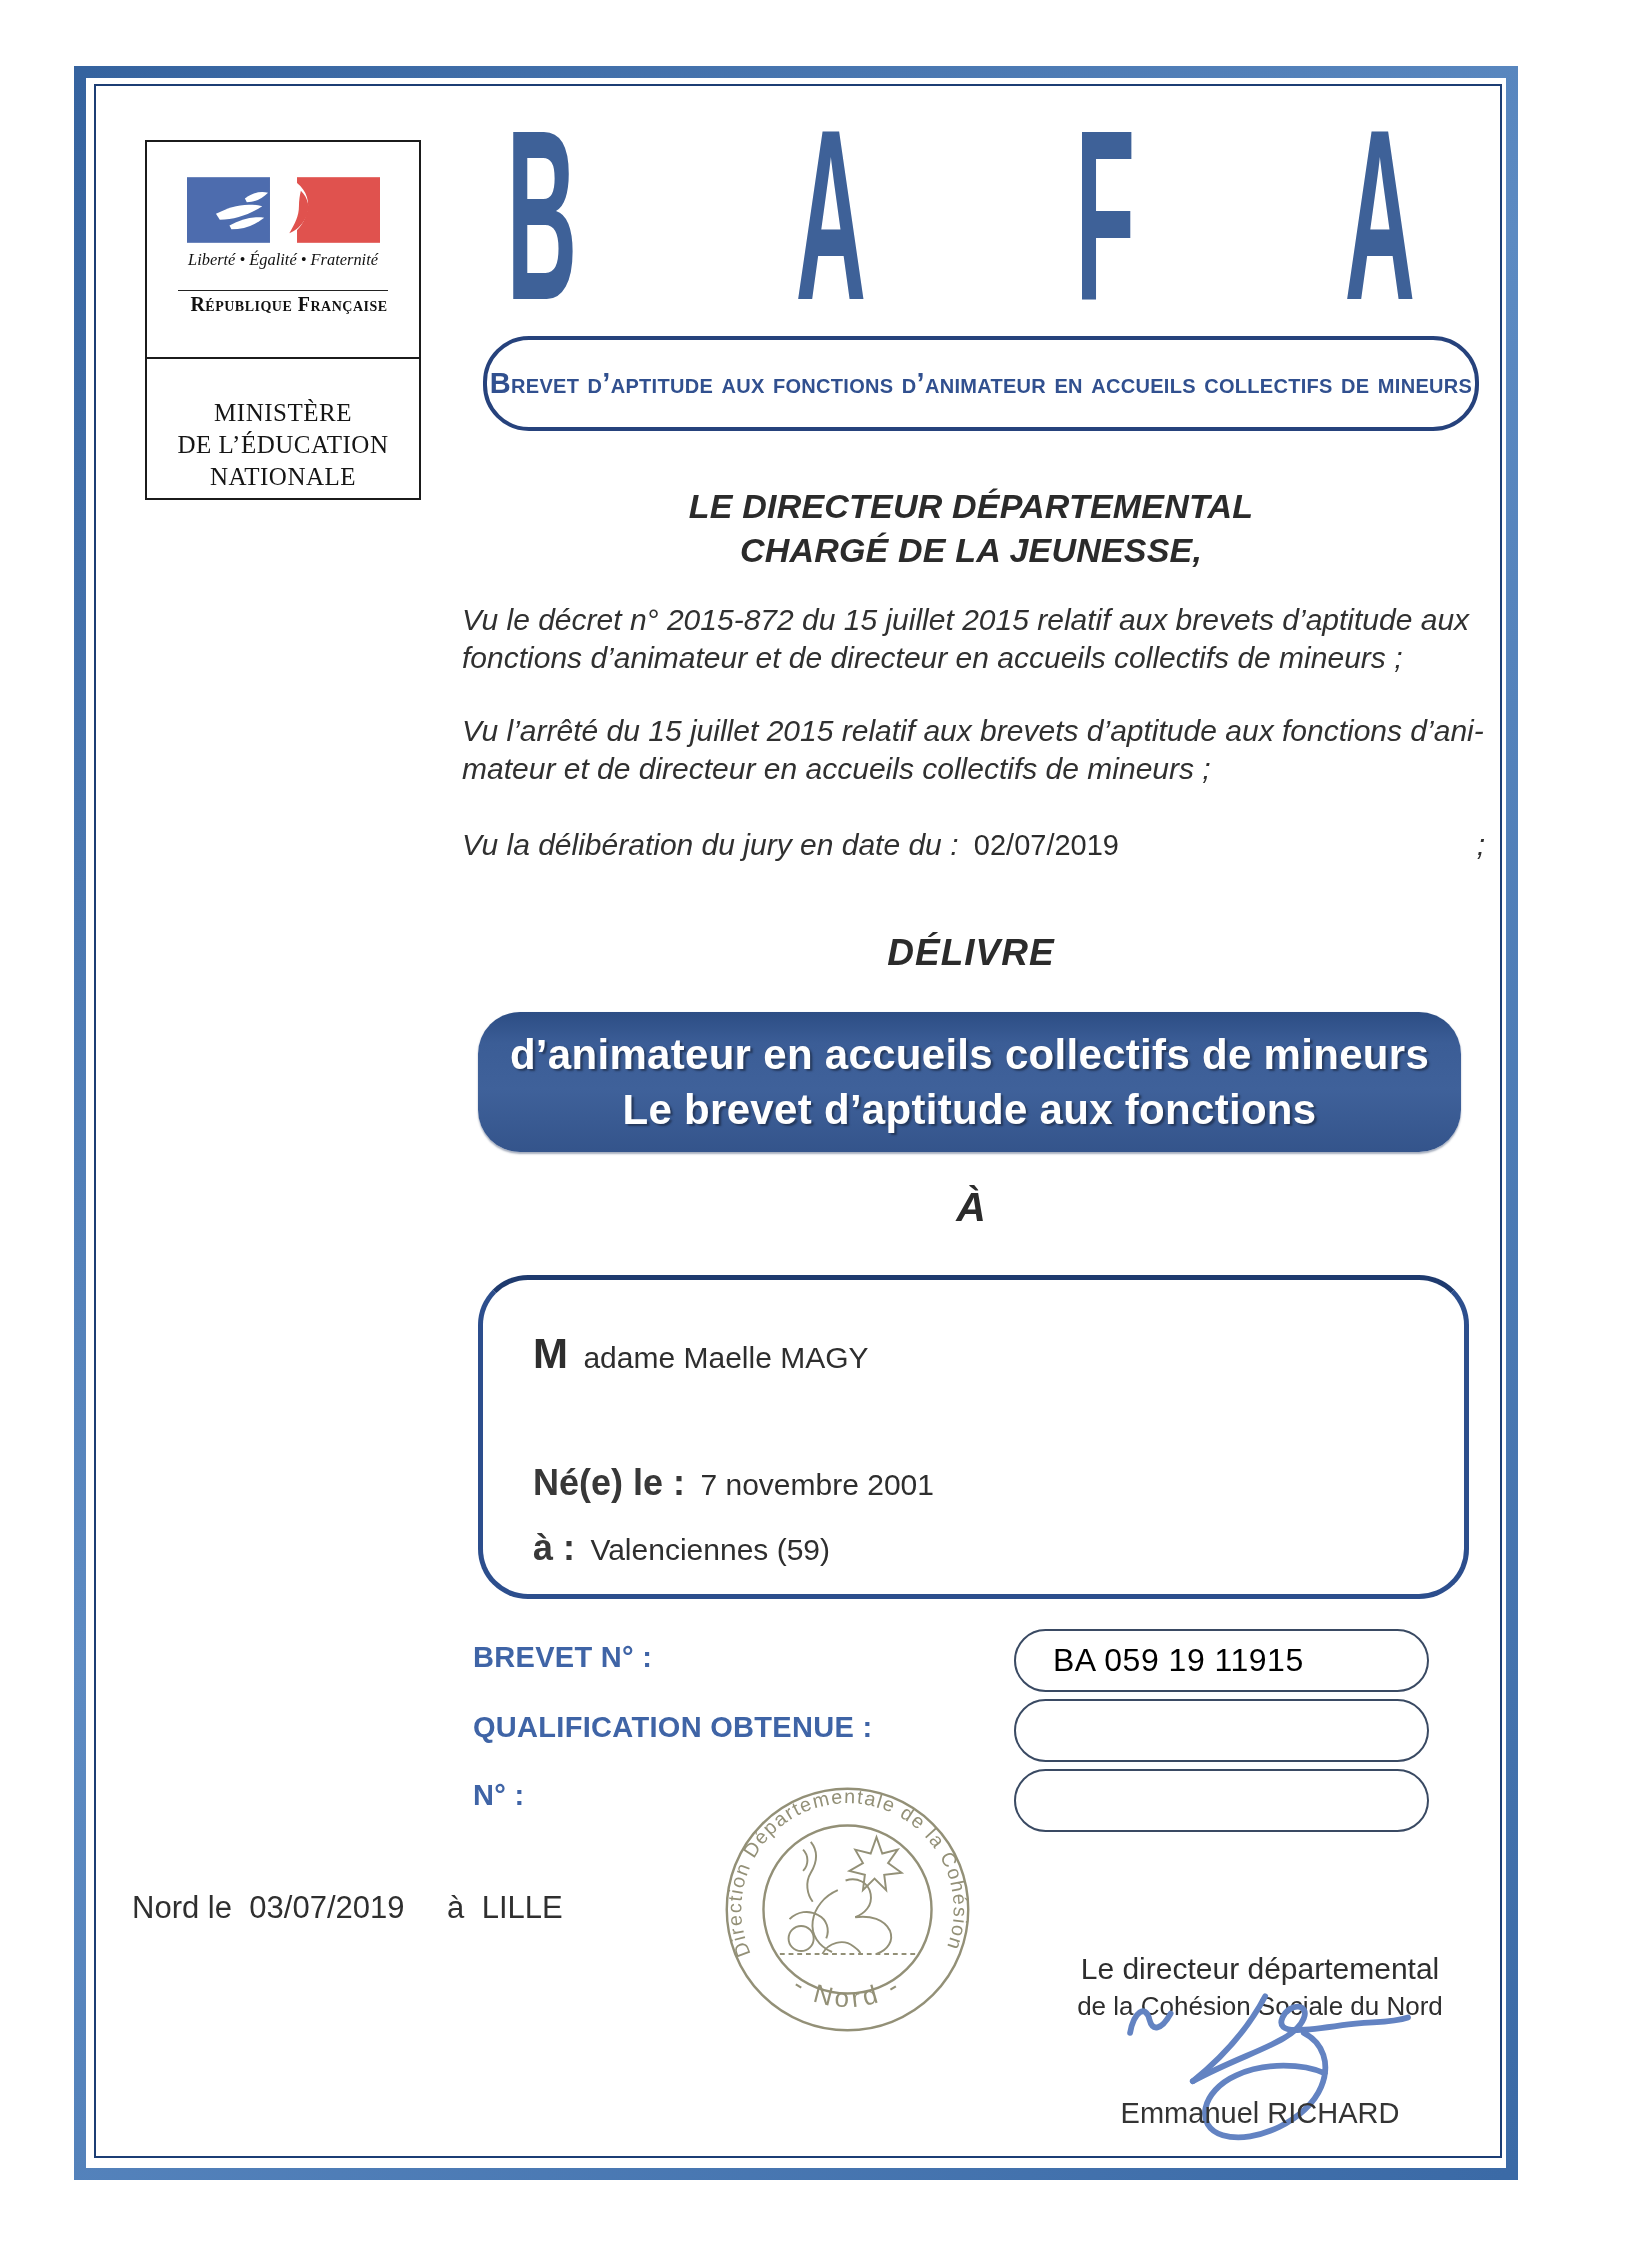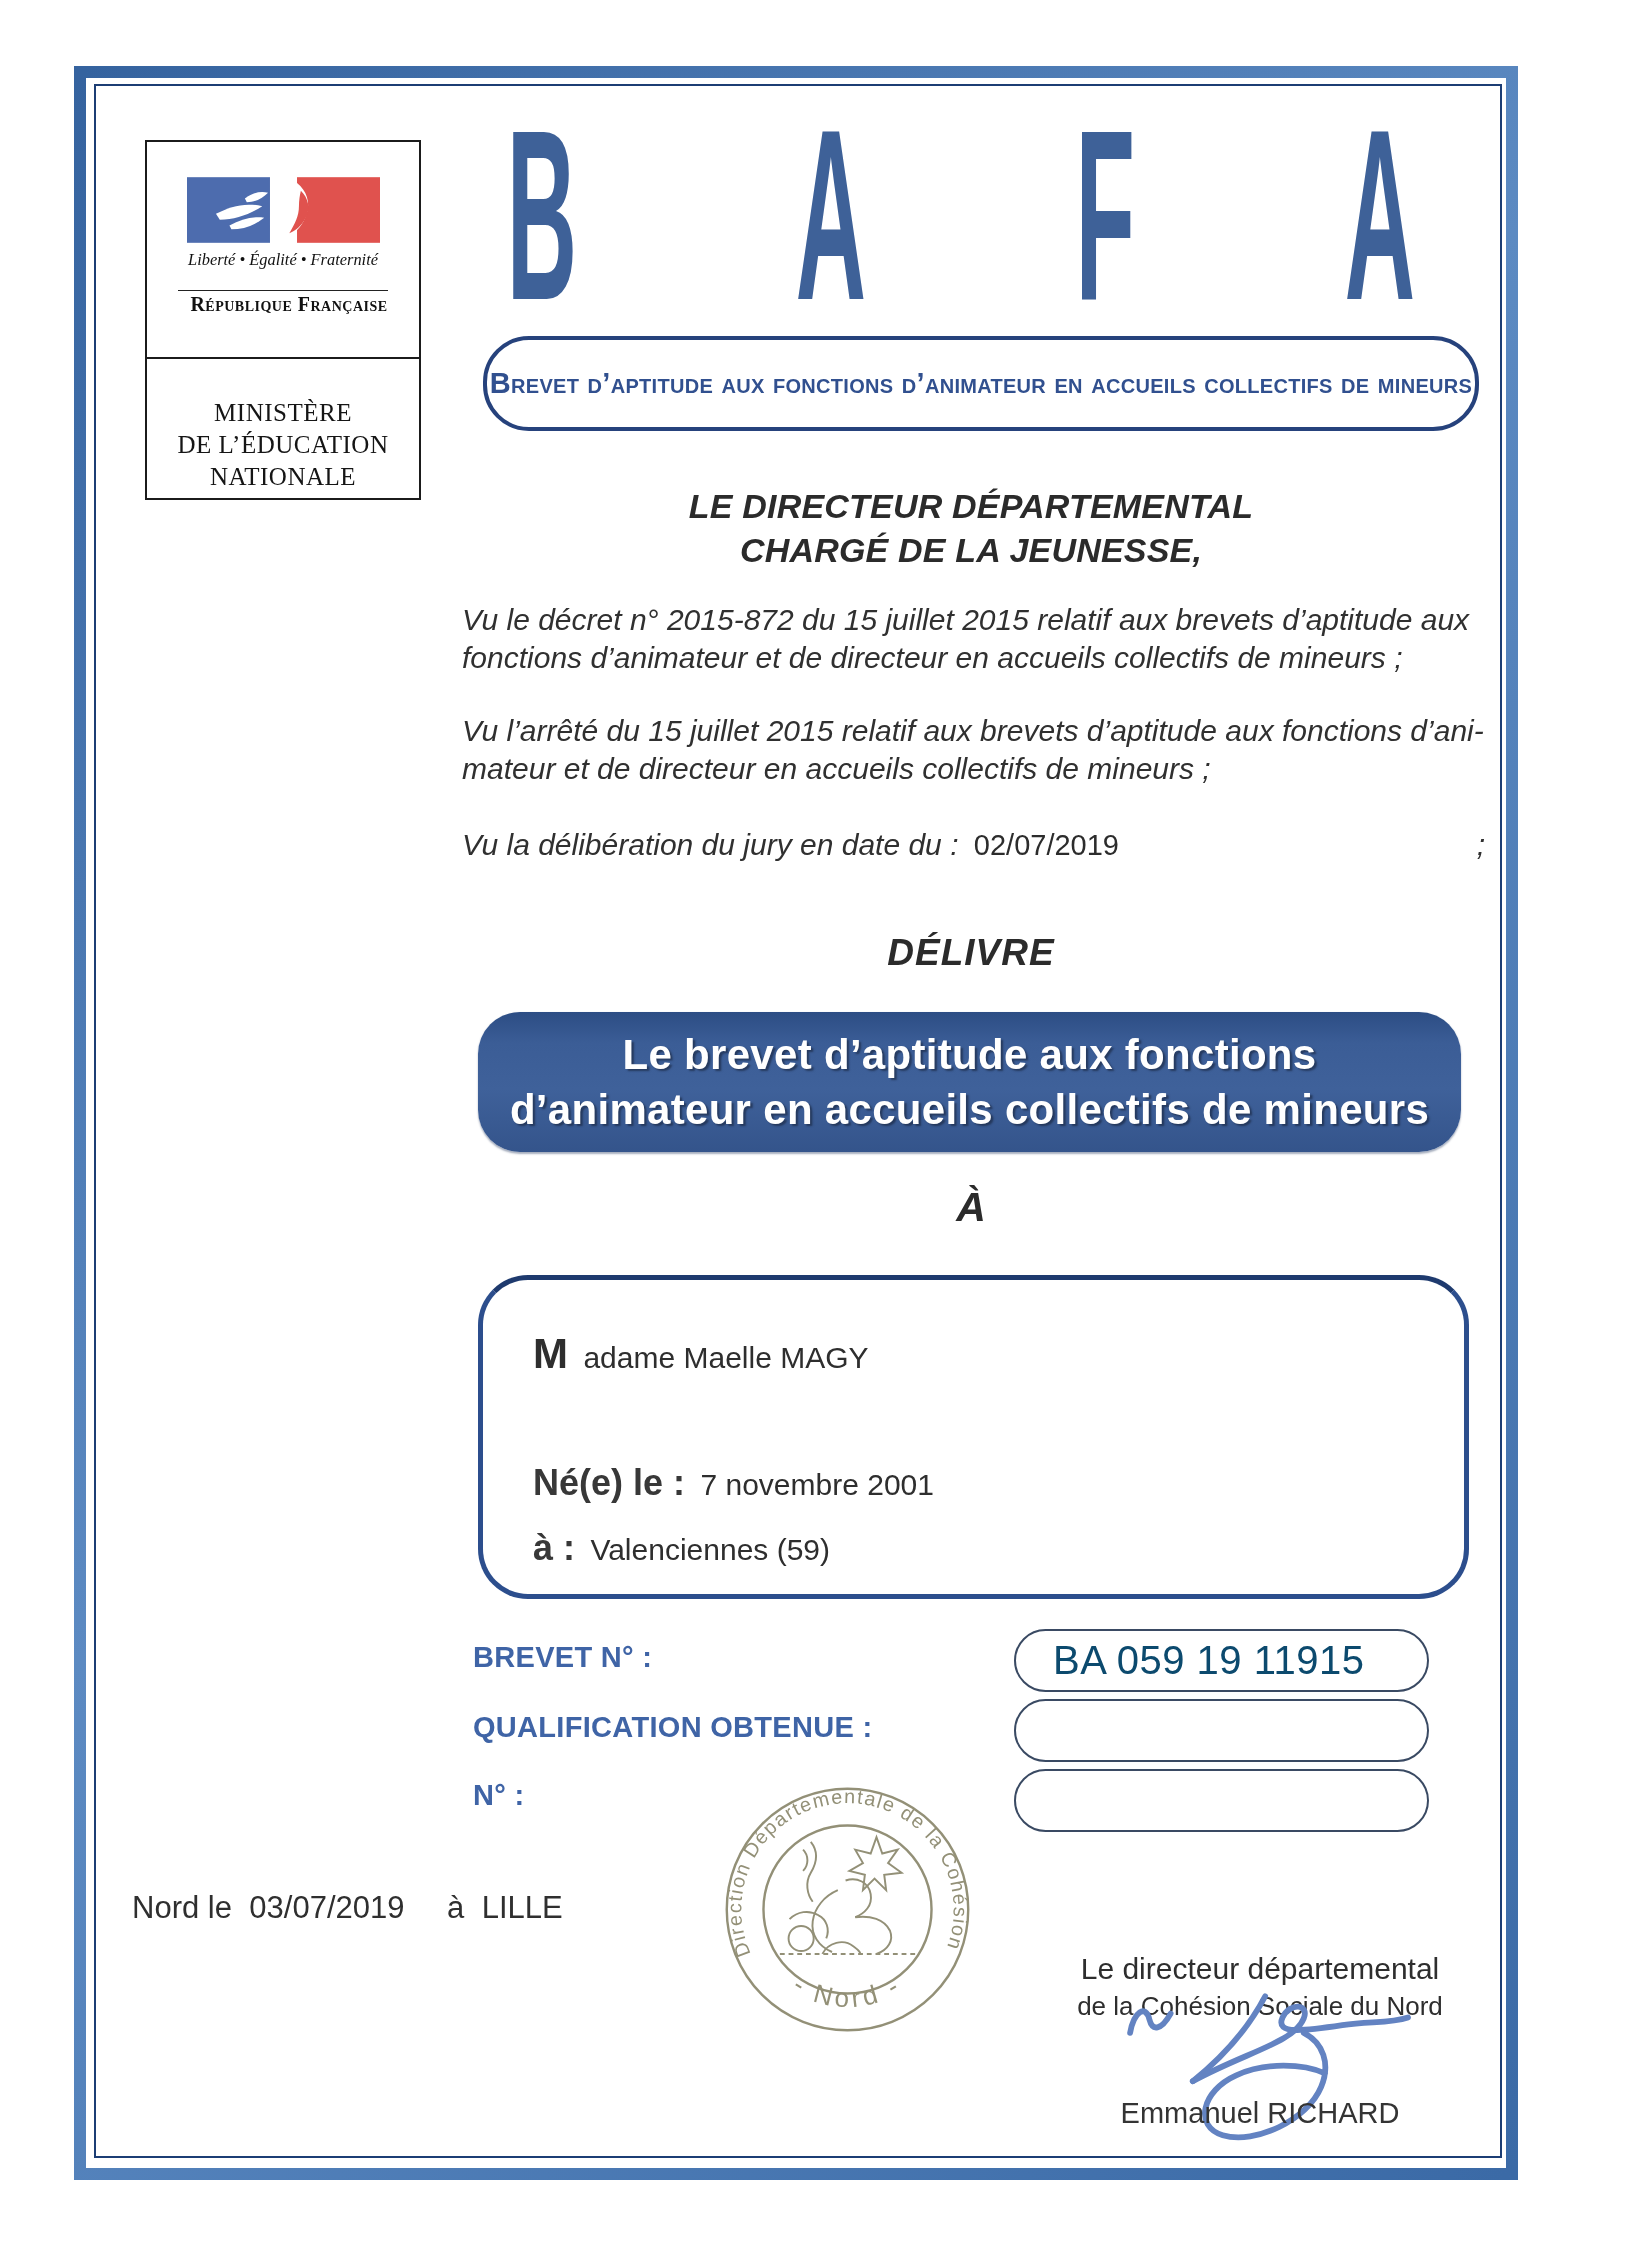--- a/index.html
+++ b/index.html
@@ -61,21 +61,21 @@
   .r-label { font-weight:bold; font-size:36px; color:#383838; }
 
   
   .f-label { position:absolute; left:473px; font-weight:bold; font-size:29px; color:#3f64a6; letter-spacing:0.3px; }
   .l-brevet { top:1641px; }
   .l-qualif { top:1711px; }
   .l-num { top:1779px; }
   .f-box { position:absolute; left:1014px; width:415px; height:63px; border:2.9px solid #3a4a63; border-radius:32px; background:#fff;
            display:flex; align-items:center; padding-left:37px; }
   .b1 { top:1629px; } .b2 { top:1699px; } .b3 { top:1769px; }
-  .f-value { font-size:40px; color:#0c4a6e; letter-spacing:0.5px; }
+  .f-value { font-size:32px; color:#000000; letter-spacing:0.5px; }
 
   
   .fait-line { position:absolute; left:132px; top:1890px; font-size:31px; color:#2f2f2f; }
   .fait-line .date { margin-left:17.4px; }
   .place-line { position:absolute; left:447px; top:1890px; font-size:31px; color:#2f2f2f; }
   .place-line .city { margin-left:17.4px; }
 
   .stamp { position:absolute; left:720px; top:1782px; width:255px; height:255px; opacity:.92; }
 
   .signer { position:absolute; left:1067px; top:1952px; width:386px; text-align:center; }
@@ -141,22 +141,22 @@
 </div>
 <div class="para p3">
   <span>Vu la délibération du jury en date du :</span>
   <span class="jury-date">02/07/2019</span>
   <span class="p3-end">;</span>
 </div>
 
 <div class="center-col h-delivre">DÉLIVRE</div>
 
 <div class="award-box">
+  <div class="award-line">d’animateur en accueils collectifs de mineurs</div>
   <div class="award-line">Le brevet d’aptitude aux fonctions</div>
-  <div class="award-line">d’animateur en accueils collectifs de mineurs</div>
 </div>
 
 <div class="center-col h-to">À</div>
 
 <div class="recipient-box">
   <div class="r-line r-name">
     <span class="m-initial">M</span>
     <span class="r-value">adame Maelle MAGY</span>
   </div>
   <div class="r-line r-birth">

